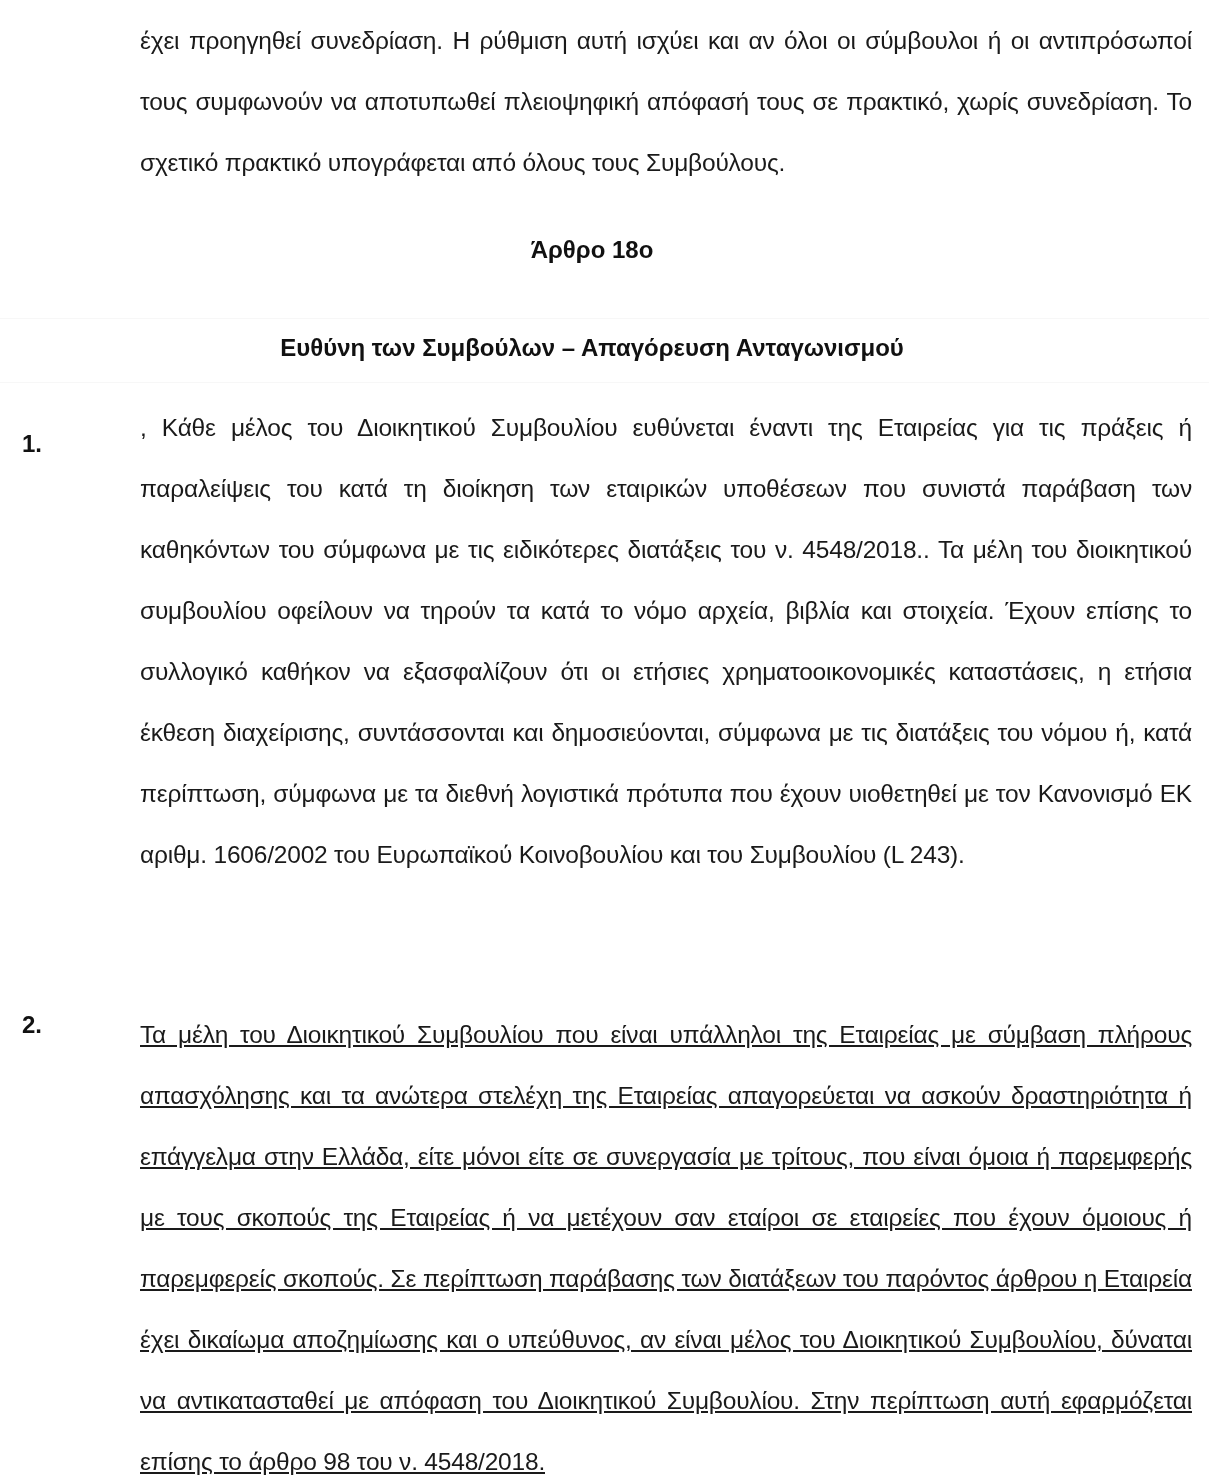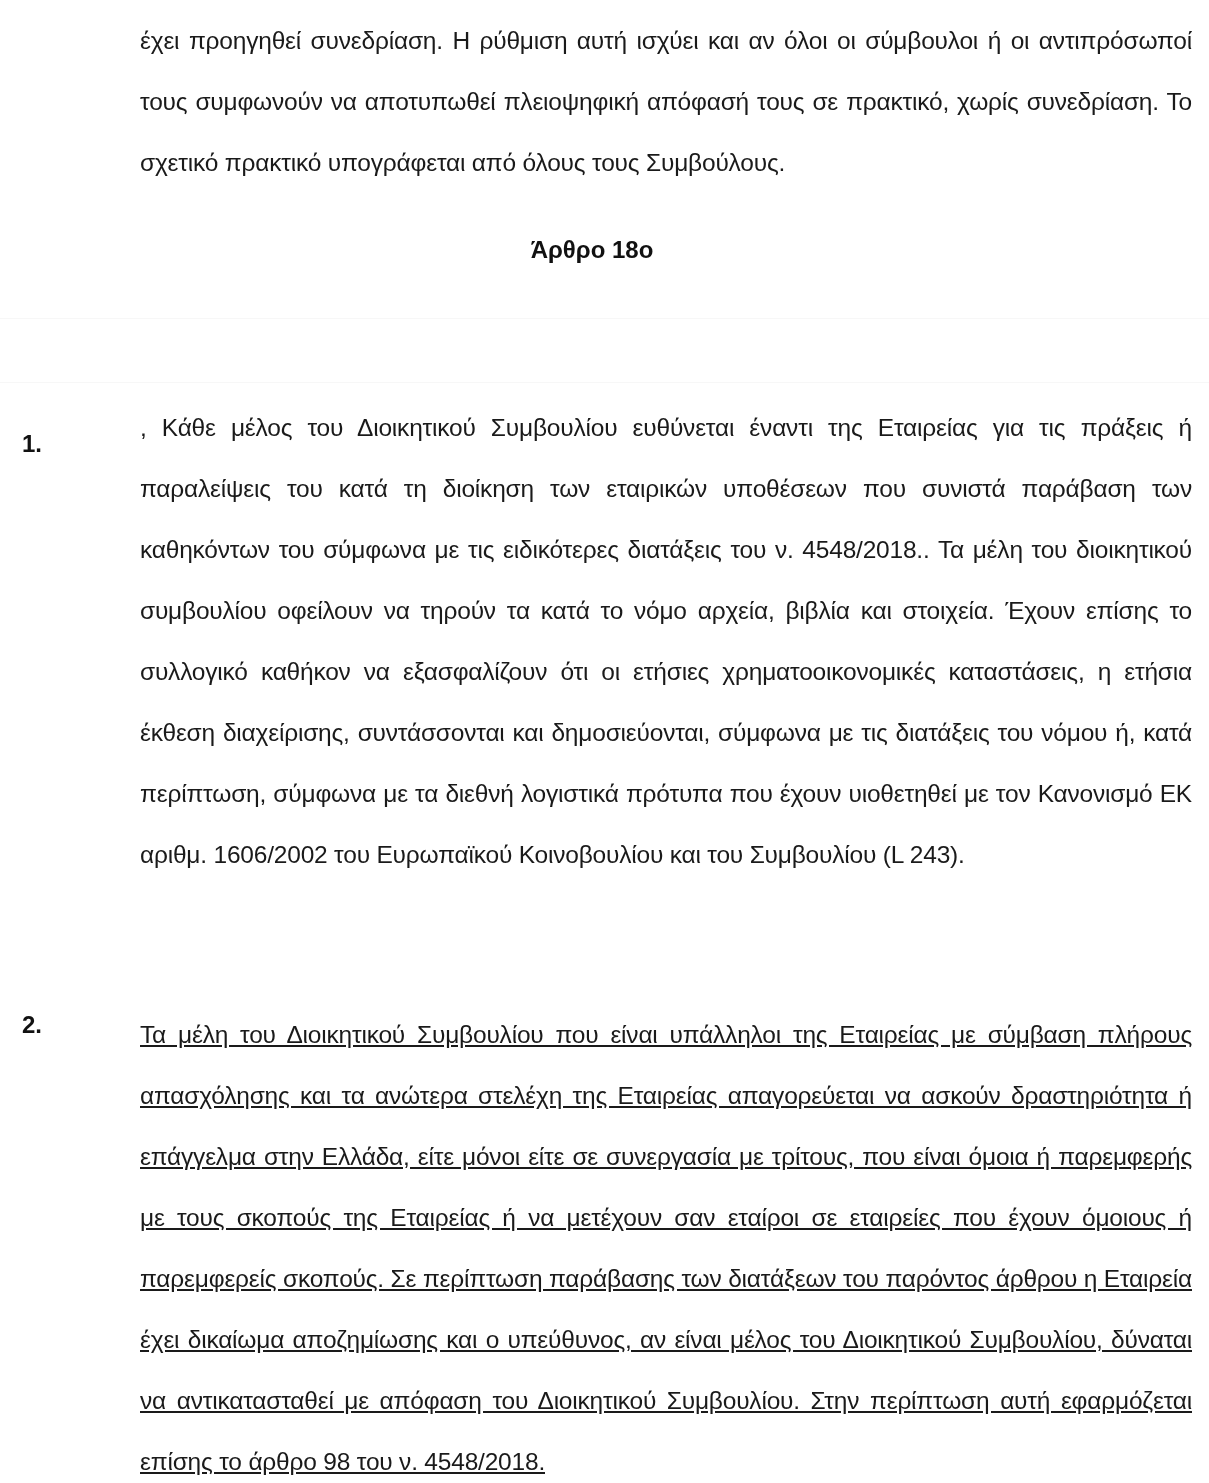--- a/index.html
+++ b/index.html
@@ -75,20 +75,21 @@
 
 <div class="page">
 
   <div class="bleed" style="top:318px"></div>
   <div class="bleed" style="top:382px"></div>
 
   <p class="para intro" style="margin:0">έχει προηγηθεί συνεδρίαση. Η ρύθμιση αυτή ισχύει και αν όλοι οι σύμβουλοι ή οι αντιπρόσωποί τους συμφωνούν να αποτυπωθεί πλειοψηφική απόφασή τους σε πρακτικό, χωρίς συνεδρίαση. Το σχετικό πρακτικό υπογράφεται από όλους τους Συμβούλους.</p>
 
   <div class="heading article">Άρθρο 18ο</div>
 
+  <div class="heading title">Ευθύνη των Συμβούλων – Απαγόρευση Ανταγωνισμού</div>
 
   <div>
     <span class="num n1">1.</span>
     <p class="para p1" style="margin:0">, Κάθε μέλος του Διοικητικού Συμβουλίου ευθύνεται έναντι της Εταιρείας για τις πράξεις ή παραλείψεις του κατά τη διοίκηση των εταιρικών υποθέσεων που συνιστά παράβαση των καθηκόντων του σύμφωνα με τις ειδικότερες διατάξεις του ν. 4548/2018.. Τα μέλη του διοικητικού συμβουλίου οφείλουν να τηρούν τα κατά το νόμο αρχεία, βιβλία και στοιχεία. Έχουν επίσης το συλλογικό καθήκον να εξασφαλίζουν ότι οι ετήσιες χρηματοοικονομικές καταστάσεις, η ετήσια έκθεση διαχείρισης, συντάσσονται και δημοσιεύονται, σύμφωνα με τις διατάξεις του νόμου ή, κατά περίπτωση, σύμφωνα με τα διεθνή λογιστικά πρότυπα που έχουν υιοθετηθεί με τον Κανονισμό ΕΚ αριθμ. 1606/2002 του Ευρωπαϊκού Κοινοβουλίου και του Συμβουλίου (L 243).</p>
   </div>
 
   <div>
     <span class="num n2">2.</span>
     <p class="para p2" style="margin:0">Τα μέλη του Διοικητικού Συμβουλίου που είναι υπάλληλοι της Εταιρείας με σύμβαση πλήρους απασχόλησης και τα ανώτερα στελέχη της Εταιρείας απαγορεύεται να ασκούν δραστηριότητα ή επάγγελμα στην Ελλάδα, είτε μόνοι είτε σε συνεργασία με τρίτους, που είναι όμοια ή παρεμφερής με τους σκοπούς της Εταιρείας ή να μετέχουν σαν εταίροι σε εταιρείες που έχουν όμοιους ή παρεμφερείς σκοπούς. Σε περίπτωση παράβασης των διατάξεων του παρόντος άρθρου η Εταιρεία έχει δικαίωμα αποζημίωσης και ο υπεύθυνος, αν είναι μέλος του Διοικητικού Συμβουλίου, δύναται να αντικατασταθεί με απόφαση του Διοικητικού Συμβουλίου. Στην περίπτωση αυτή εφαρμόζεται επίσης το άρθρο 98 του ν. 4548/2018.</p>
   </div>

